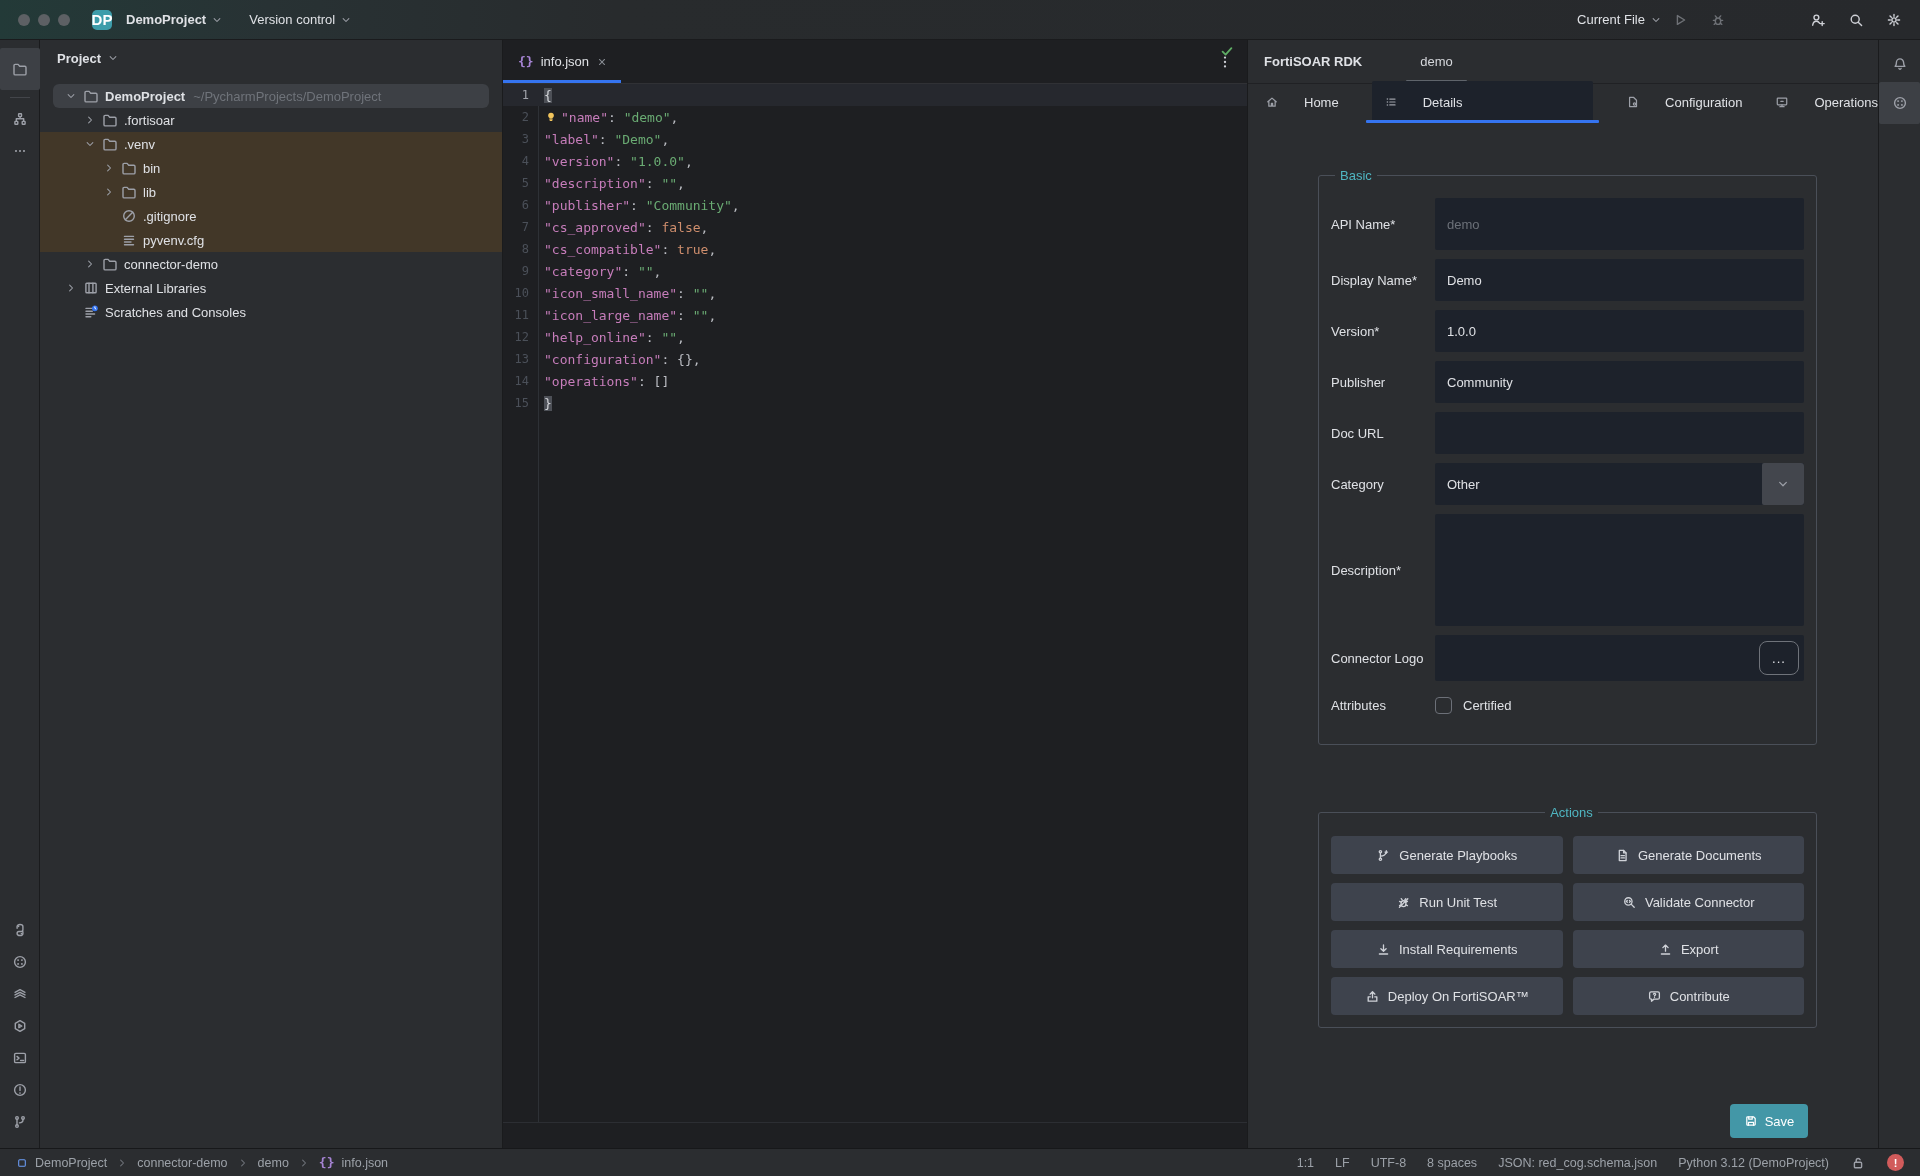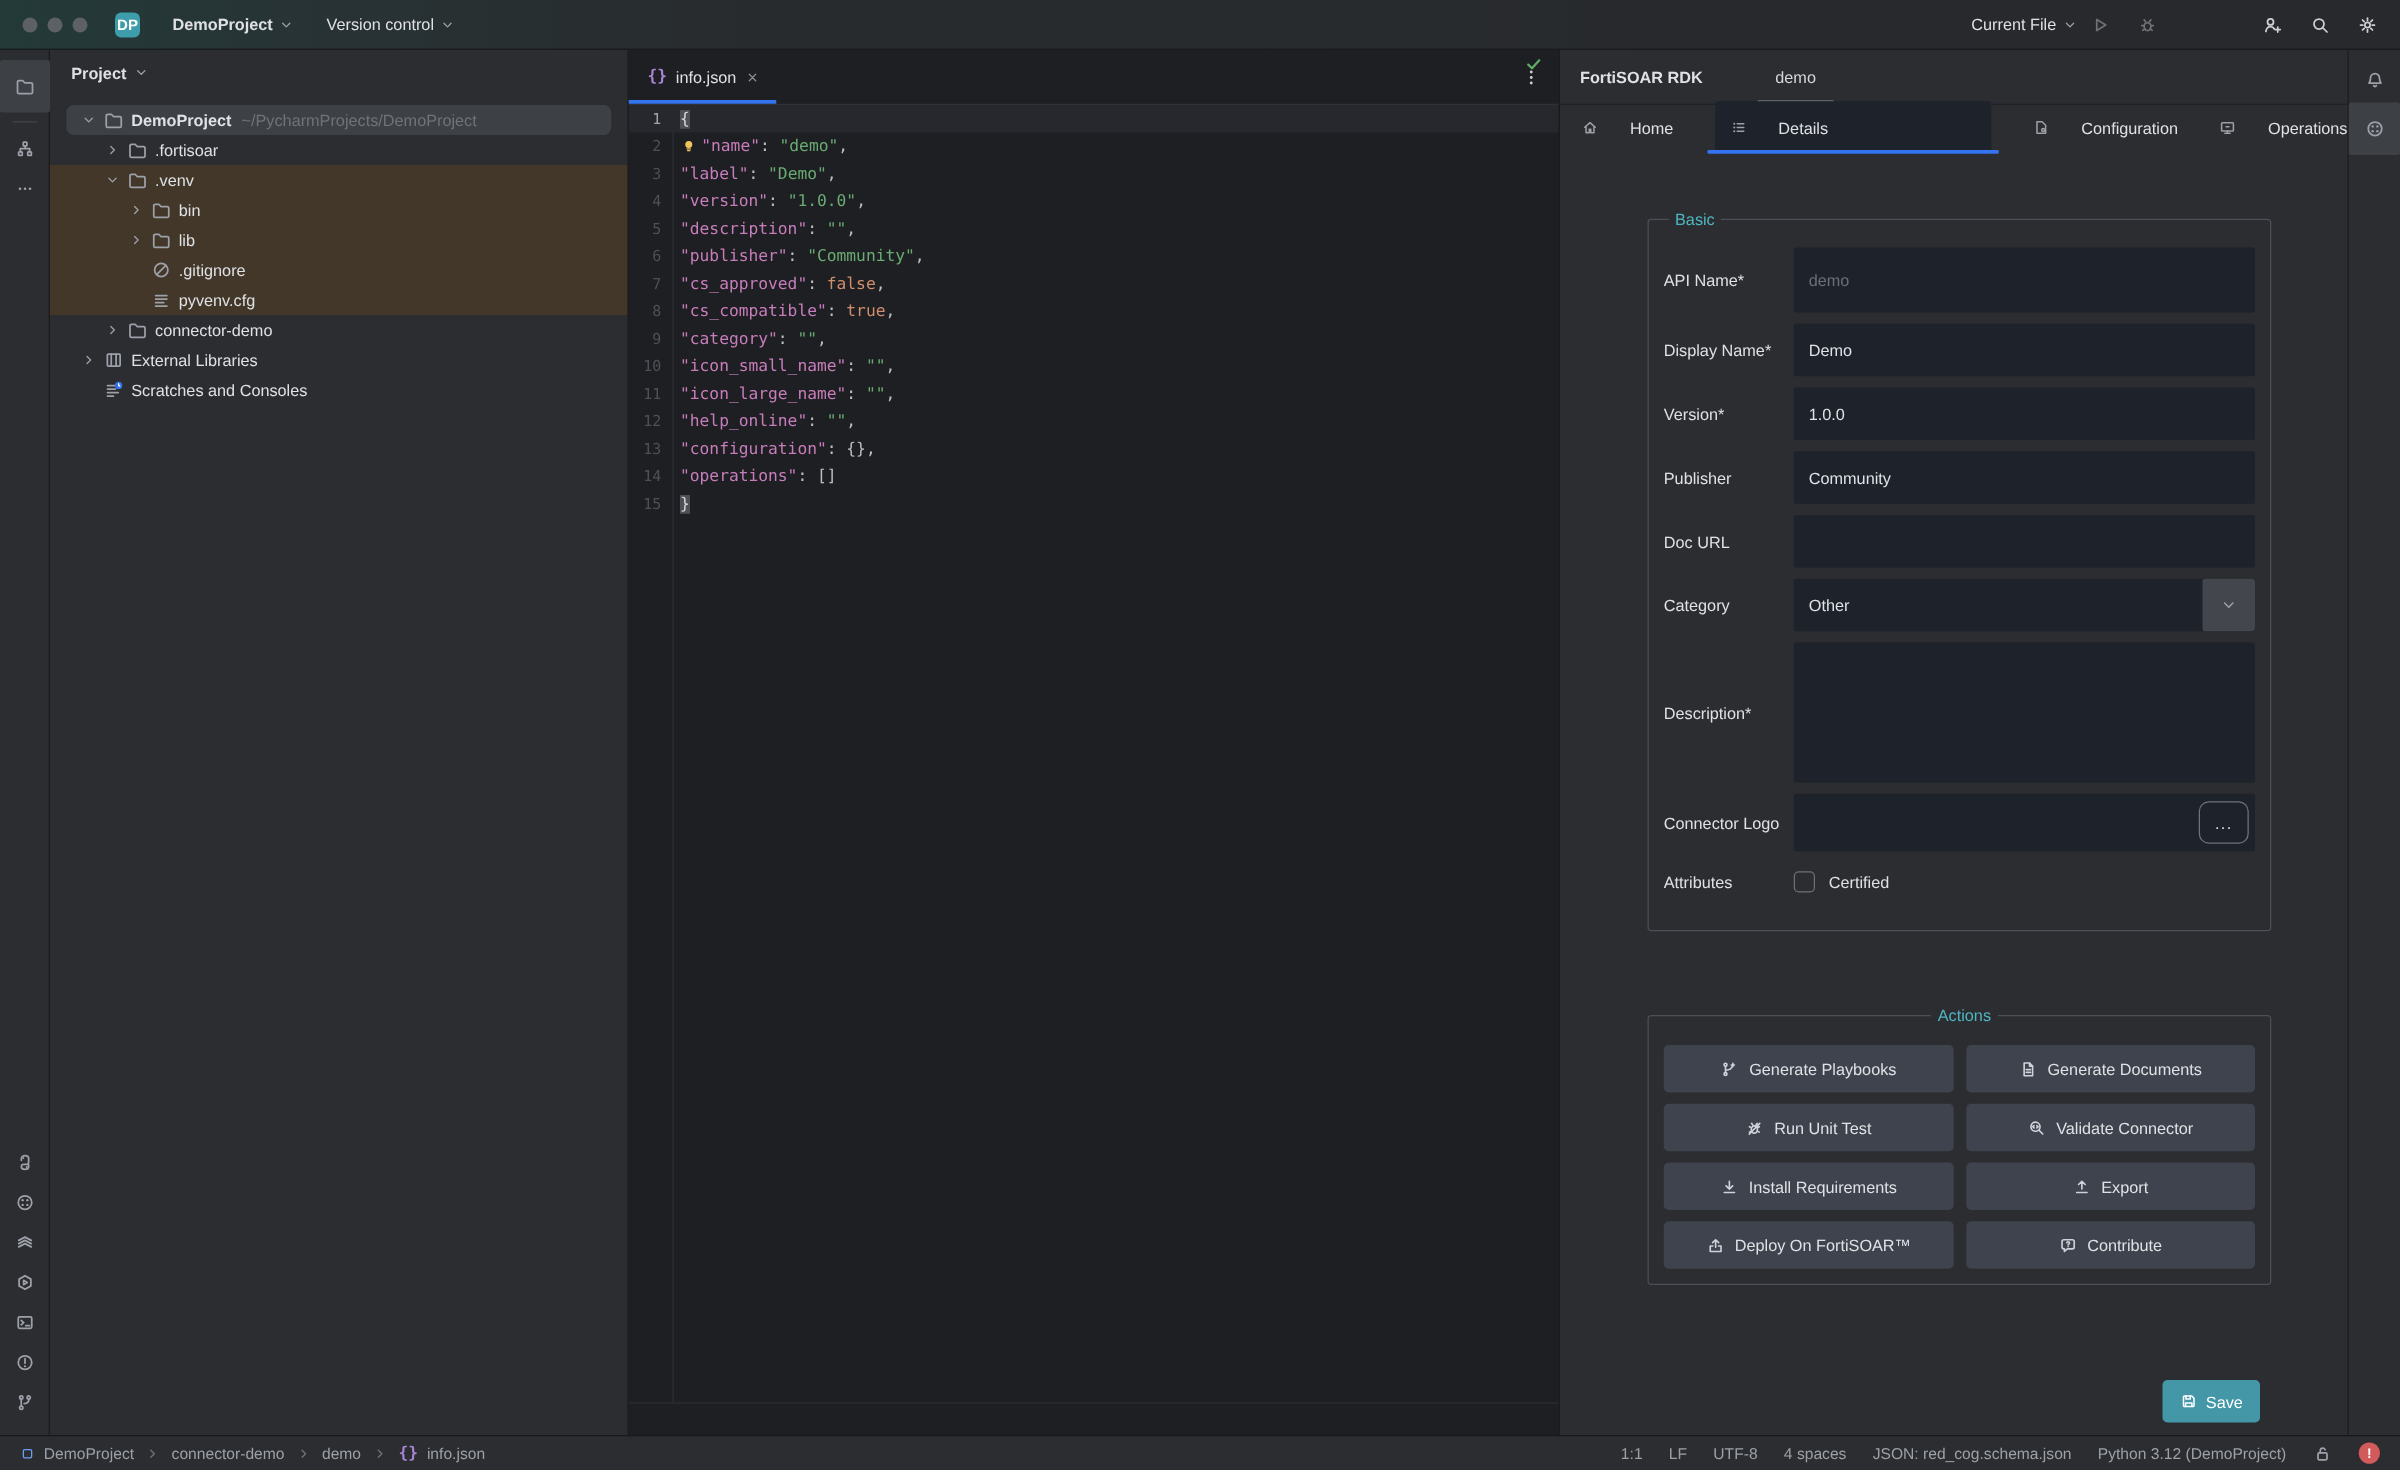--- a/index.html
+++ b/index.html
@@ -11,21 +11,21 @@
   .icon.sm svg { width:14px; height:14px; }
   .icon.xs svg { width:12px; height:12px; }
 
   
   .titlebar { position:absolute; top:0; left:0; right:0; height:40px;
     background:linear-gradient(90deg,#233a38 0%,#283234 14%,#282b2d 32%,#27292c 100%);
     border-bottom:1px solid #1a1b1d; display:flex; align-items:center; padding:0 14px 0 18px; }
   .traffic { display:flex; gap:8px; margin-right:22px; }
   .traffic span { width:12px; height:12px; border-radius:50%; background:#5d6064; }
   .proj-badge { width:20px; height:20px; border-radius:5px; background:#3d9daa; color:#fff;
-    font-weight:bold; font-size:12px; display:flex; align-items:center; justify-content:center; margin-right:20px; }
+    font-weight:bold; font-size:15px; display:flex; align-items:center; justify-content:center; margin-right:8px; }
   .tb-item { display:flex; align-items:center; gap:5px; padding:4px 6px; border-radius:4px; color:#dfe1e5; }
   .tb-item .title { font-weight:bold; }
   .tb-spacer { flex:1; }
   .tb-right { display:flex; align-items:center; gap:14px; }
   .tb-right .gap { width:26px; }
   .tb-icon { padding:4px; border-radius:4px; color:#ced0d6; }
   .tb-icon.dim { color:#6e7176; }
 
   
   .main { position:absolute; top:40px; bottom:28px; left:0; right:0; display:flex; }
@@ -825,21 +825,21 @@
         </span>
         <span class="crumb">
           <span class="braces">{}</span>
           <span>info.json</span>
         </span>
       </div>
     <div class="sb-right" id="sb-right">
         <span class="sb-item">1:1</span>
         <span class="sb-item">LF</span>
         <span class="sb-item">UTF-8</span>
-        <span class="sb-item">4 spaces</span>
+        <span class="sb-item">8 spaces</span>
         <span class="sb-item">JSON: red_cog.schema.json</span>
         <span class="sb-item">Python 3.12 (DemoProject)</span>
         <span class="sb-item">
           <span class="icon">
             <svg viewBox="0 0 16 16" fill="none" stroke="currentColor" stroke-width="1.4" stroke-linecap="round" stroke-linejoin="round">
               <rect x="4.4" y="7.3" width="7.2" height="5.5" rx="1"></rect>
               <path d="M6.2 7.3V5.5c0-1.1.9-2 2-2 .9 0 1.6.5 1.9 1.3"></path>
             </svg>
           </span>
         </span>

